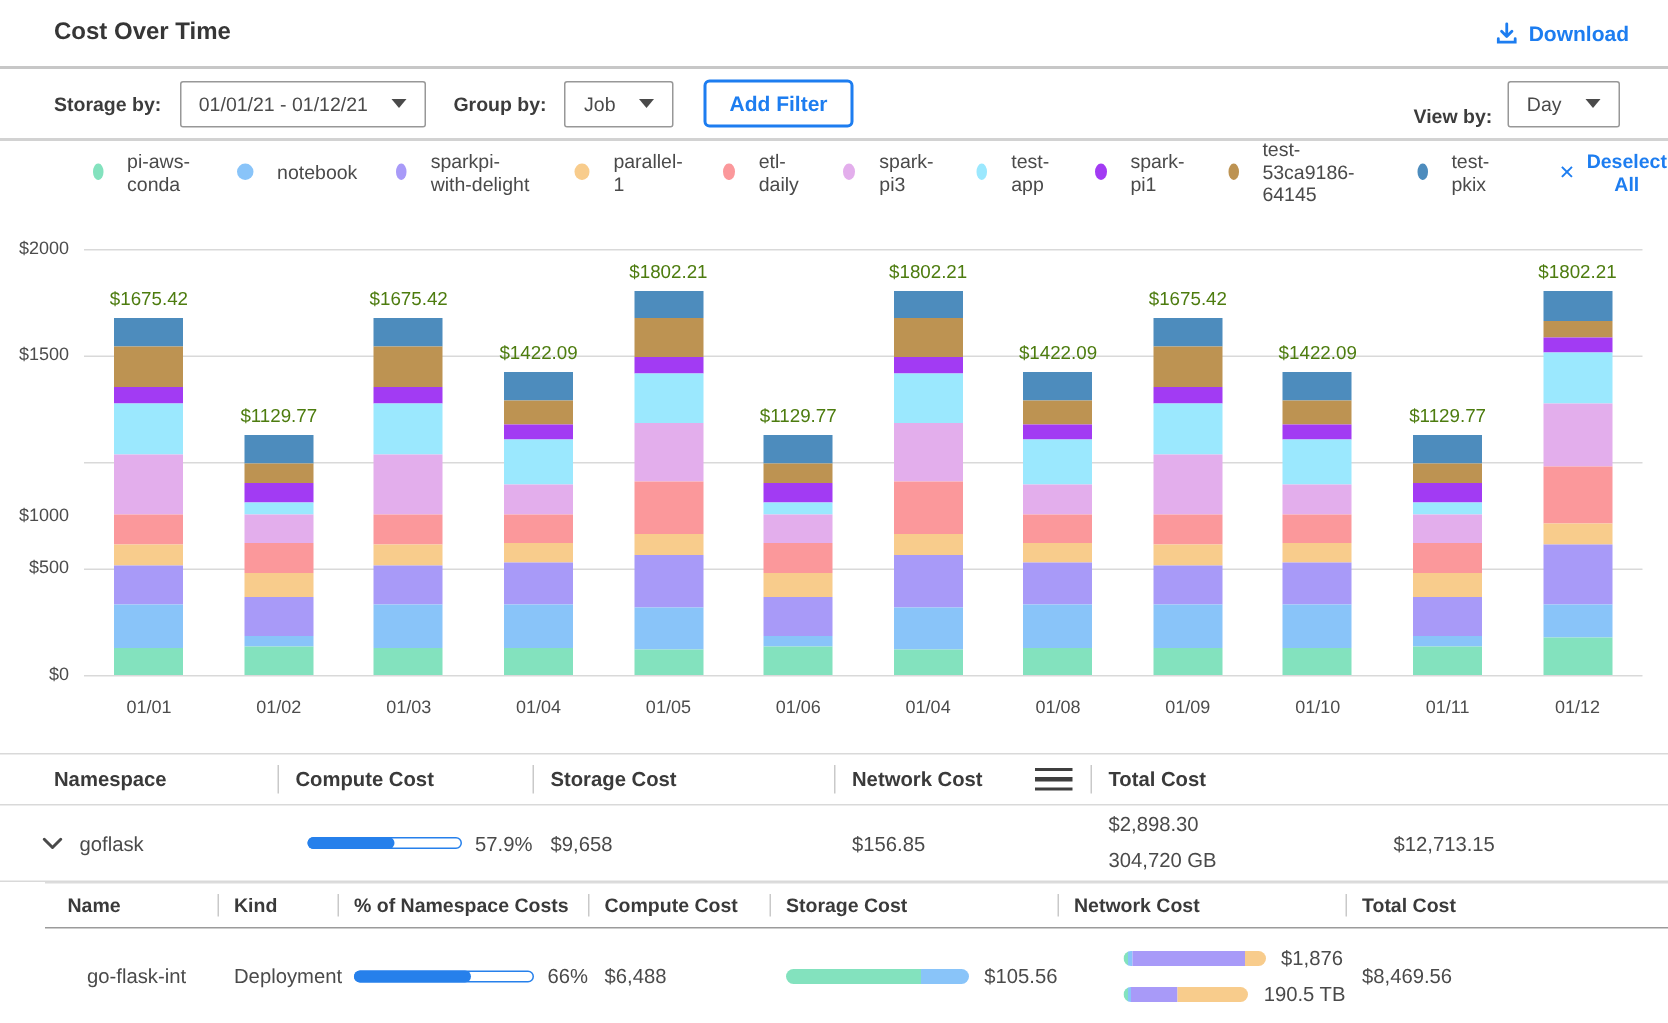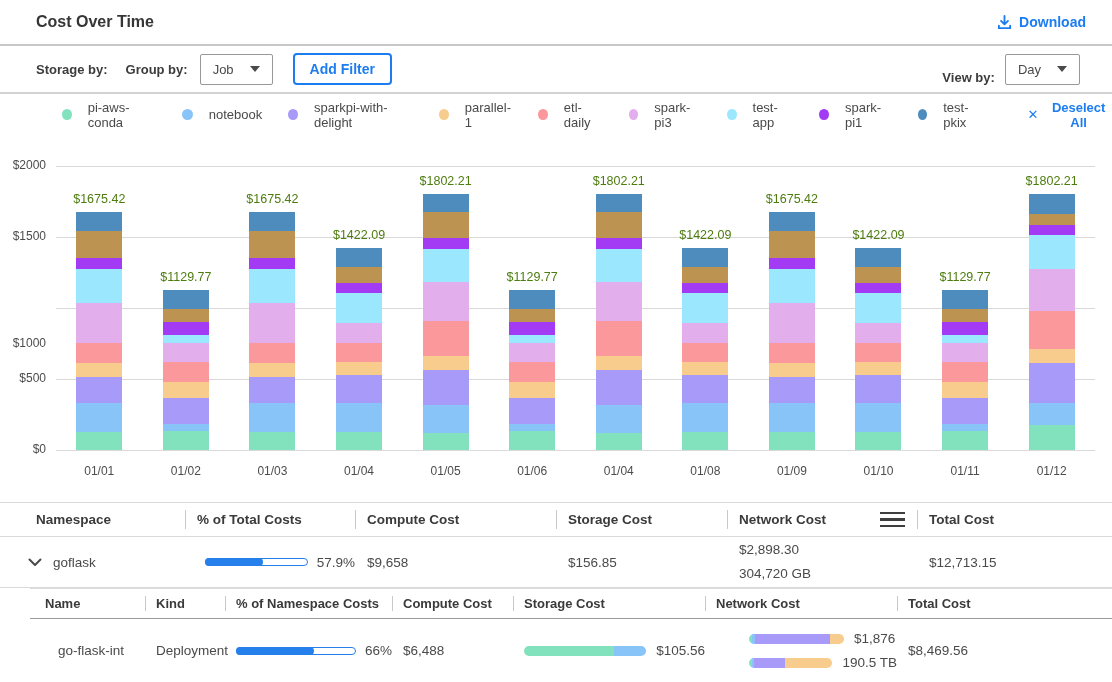--- a/index.html
+++ b/index.html
@@ -144,20 +144,24 @@
         <path d="M8 1.5v8.5M4.3 6.8L8 10.5l3.7-3.7" stroke="#1d7df0" stroke-width="2" stroke-linecap="round" stroke-linejoin="round"></path>
         <path d="M2 12v2.5h12V12" stroke="#1d7df0" stroke-width="2" stroke-linecap="round"></path>
       </svg>
     </span>
     <span>Download</span>
   </button>
 </div>
 
 <div class="filterbar">
   <span class="f-label">Storage by:</span>
+  <div class="select" style="min-width:146px;">
+    <span>01/01/21 - 01/12/21</span>
+    <span class="caret"></span>
+  </div>
   <span class="f-label" style="margin-left:6px;">Group by:</span>
   <div class="select">
     <span>Job</span>
     <span class="caret"></span>
   </div>
   <button class="add-filter">Add Filter</button>
   <div class="viewby">
     <span class="f-label">View by:</span>
     <div class="select">
       <span>Day</span>
@@ -193,20 +197,24 @@
         <span class="legend-dot" style="background: rgb(227, 174, 236);"></span>
         <span class="legend-label">spark-pi3</span>
       </span>
       <span class="legend-item">
         <span class="legend-dot" style="background: rgb(155, 232, 254);"></span>
         <span class="legend-label">test-app</span>
       </span>
       <span class="legend-item">
         <span class="legend-dot" style="background: rgb(162, 59, 243);"></span>
         <span class="legend-label">spark-pi1</span>
+      </span>
+      <span class="legend-item">
+        <span class="legend-dot" style="background: rgb(189, 147, 82);"></span>
+        <span class="legend-label">test-53ca9186-64145</span>
       </span>
       <span class="legend-item">
         <span class="legend-dot" style="background: rgb(77, 140, 189);"></span>
         <span class="legend-label">test-pkix</span>
       </span>
     </span>
   <button class="deselect-all">
     <span class="x-glyph">✕</span>
     <span>Deselect All</span>
   </button>
@@ -421,21 +429,20 @@
           </div>
           <div class="xtick">01/12</div>
         </div>
       </div>
   </div>
 </div>
 
 <div class="table-section">
   <div class="t-head">
     <div>Namespace</div>
-    <div class="sep">% of Total Costs</div>
     <div class="sep">Compute Cost</div>
     <div class="sep">Storage Cost</div>
     <div class="sep hdr-flex">
       <span>Network  Cost</span>
       <span class="hamburger">
           <span></span>
           <span></span>
           <span></span>
         </span>
     </div>

